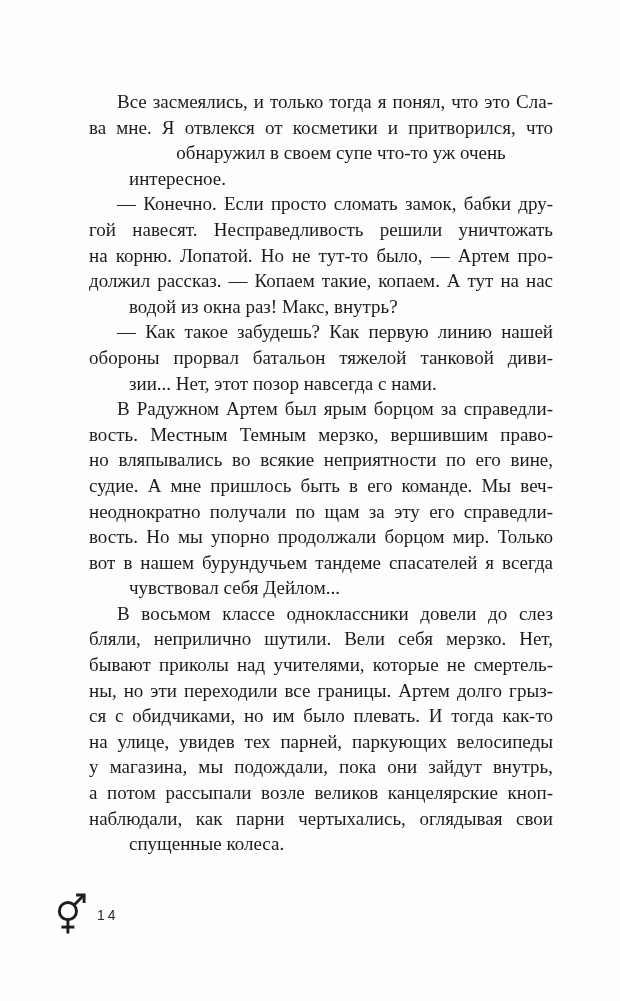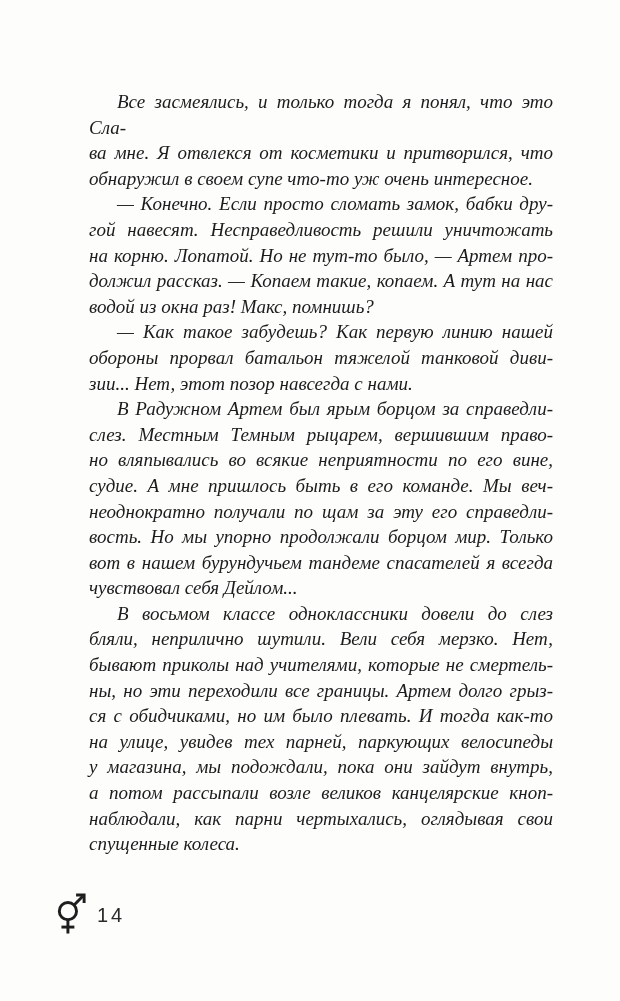--- a/index.html
+++ b/index.html
@@ -19,49 +19,49 @@
     position: absolute;
     top: 89px;
     left: 89px;
     width: 464px;
     font-size: 19px;
     line-height: 25.6px;
   }
   .para {
     margin: 0;
     padding: 0;
-    font-style: italic;
   }
   .line {
     display: block;
     text-align: justify;
     text-align-last: justify;
     white-space: normal;
   }
   .line.indent {
     text-indent: 28px;
   }
   .line.endline {
     text-align: center;
     text-align-last: left;
+    margin-left: 40px;
   }
   .footer {
     position: absolute;
     left: 55px;
     top: 889px;
     display: flex;
     align-items: center;
     gap: 11px;
   }
   .gender-icon svg {
     display: block;
   }
   .page-number {
     font-family: "Liberation Sans", "DejaVu Sans", sans-serif;
-    font-size: 20px;
+    font-size: 14px;
     letter-spacing: 3px;
     color: #2a2a2a;
     margin-top: 6px;
   }
 </style>
 </head>
 <body>
 
 <div class="page">
 
@@ -71,32 +71,32 @@
       <span class="line indent">Все засмеялись, и только тогда я понял, что это Сла-</span>
       <span class="line">ва мне. Я отвлекся от косметики и притворился, что</span>
       <span class="line endline">обнаружил в своем супе что-то уж очень интересное.</span>
     </p>
 
     <p class="para">
       <span class="line indent">— Конечно. Если просто сломать замок, бабки дру-</span>
       <span class="line">гой навесят. Несправедливость решили уничтожать</span>
       <span class="line">на корню. Лопатой. Но не тут-то было, — Артем про-</span>
       <span class="line">должил рассказ. — Копаем такие, копаем. А тут на нас</span>
-      <span class="line endline">водой из окна раз! Макс, помнишь?</span>
+      <span class="line endline">водой из окна раз! Макс, внутрь?</span>
     </p>
 
     <p class="para">
       <span class="line indent">— Как такое забудешь? Как первую линию нашей</span>
       <span class="line">обороны прорвал батальон тяжелой танковой диви-</span>
       <span class="line endline">зии... Нет, этот позор навсегда с нами.</span>
     </p>
 
     <p class="para">
       <span class="line indent">В Радужном Артем был ярым борцом за справедли-</span>
-      <span class="line">слез. Местным Темным рыцарем, вершившим право-</span>
+      <span class="line">вость. Местным Темным мерзко, вершившим право-</span>
       <span class="line">но вляпывались во всякие неприятности по его вине,</span>
       <span class="line">судие. А мне пришлось быть в его команде. Мы веч-</span>
       <span class="line">неоднократно получали по щам за эту его справедли-</span>
       <span class="line">вость. Но мы упорно продолжали борцом мир. Только</span>
       <span class="line">вот в нашем бурундучьем тандеме спасателей я всегда</span>
       <span class="line endline">чувствовал себя Дейлом...</span>
     </p>
 
     <p class="para">
       <span class="line indent">В восьмом классе одноклассники довели до слез</span>

